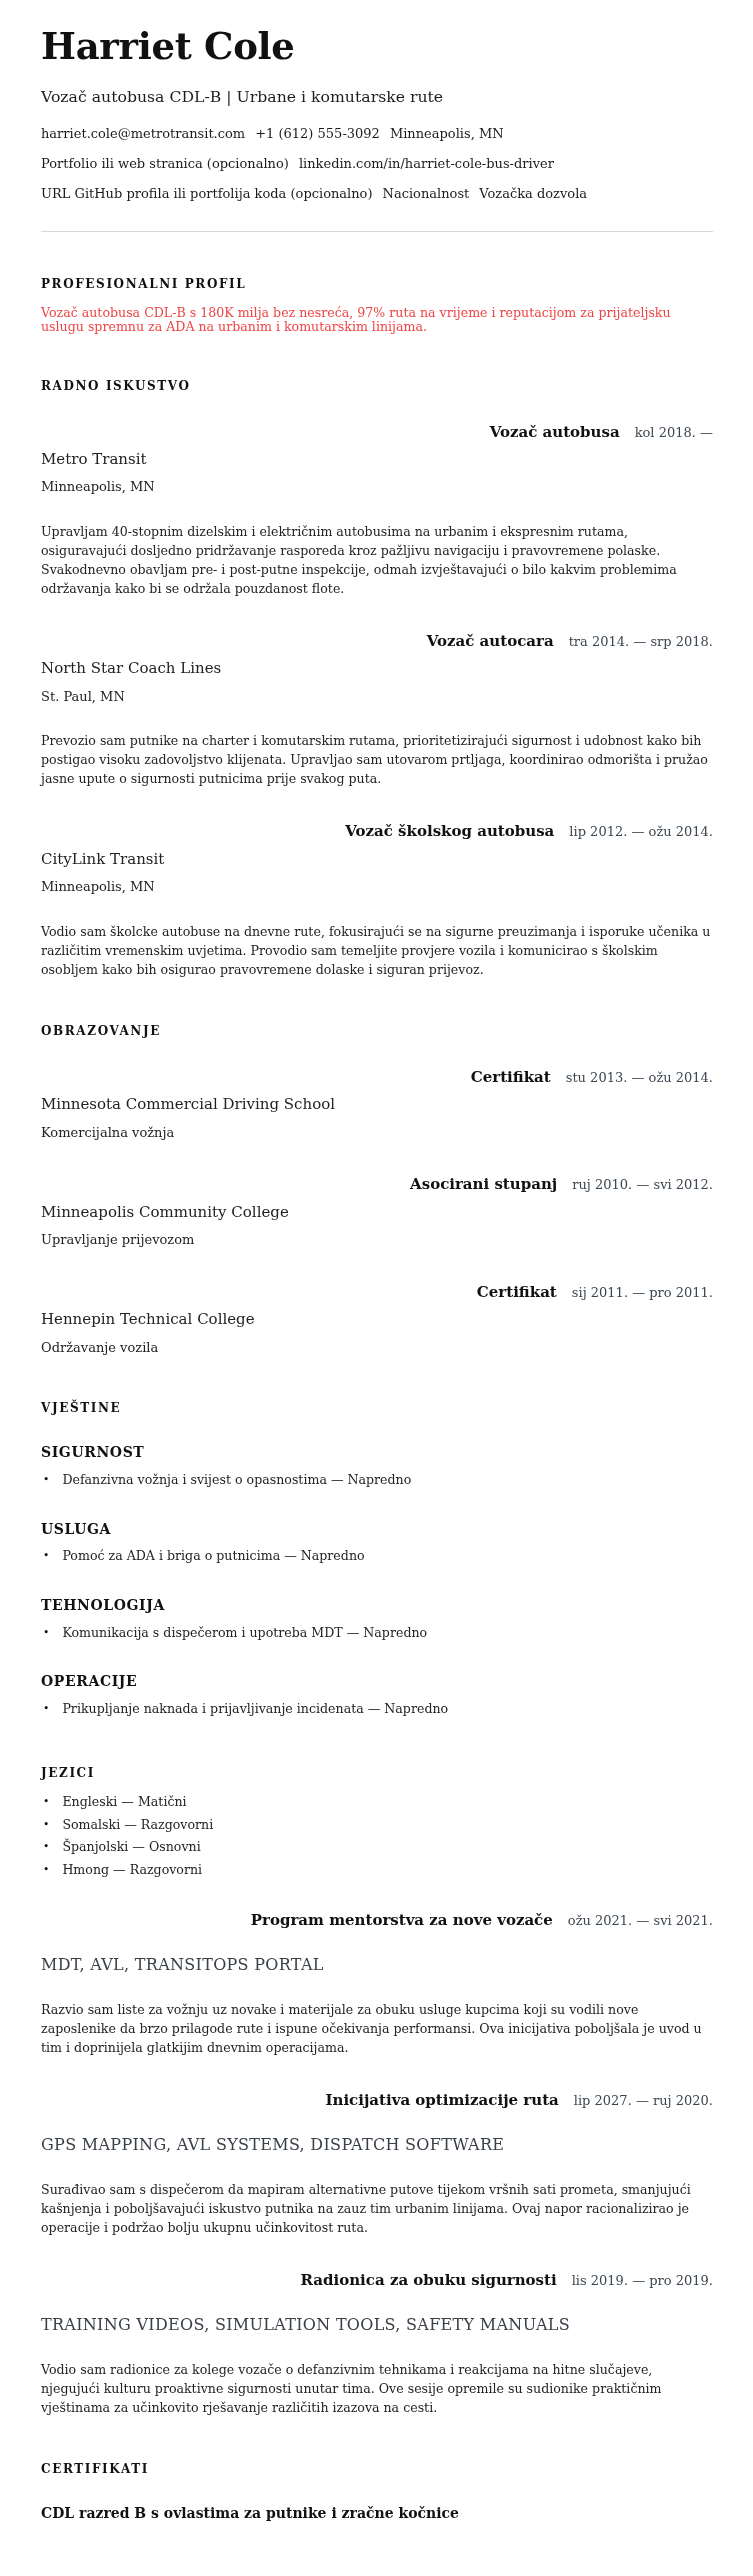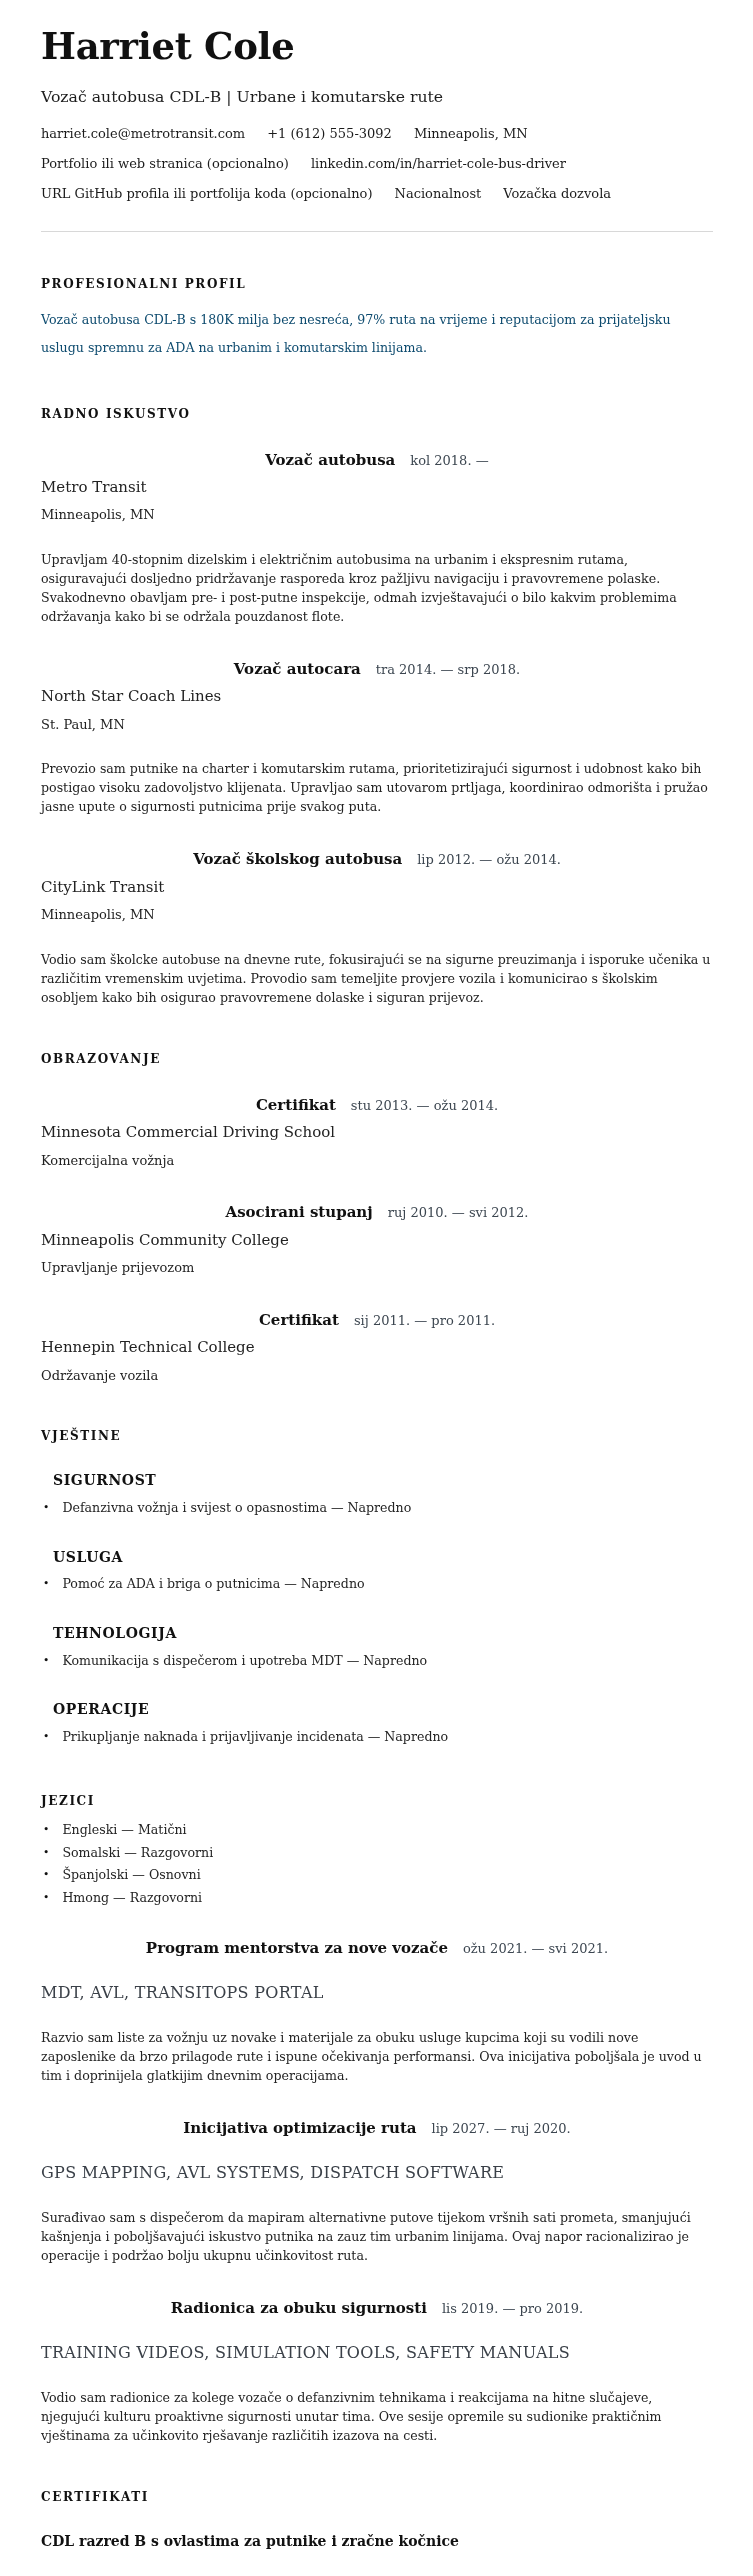--- a/index.html
+++ b/index.html
@@ -28,21 +28,21 @@
   }
   .subtitle {
     margin:20px 0 0 0;
     font-size:15.7px;
     line-height:1.3;
     color:#1d1d1d;
   }
   .contact-block { margin-top:11.3px; }
   .contact-row {
     display:flex;
-    gap:22px;
+    gap:10px;
     font-size:13px;
     line-height:30px;
     color:#1b1b1b;
     white-space:nowrap;
   }
   .rule {
     border:none;
     border-top:1.3px solid #d8d8d8;
     margin:21.4px 0 0 0;
   }
@@ -50,29 +50,29 @@
   .section-heading {
     margin:45px 0 0 0;
     font-size:12px;
     font-weight:700;
     letter-spacing:1.6px;
     color:#111111;
   }
   .profile-text {
     margin:15px 0 0 0;
     font-size:12.6px;
-    line-height:28px;
-    color:#0c4a6e;
+    line-height:14px;
+    color:#ef4444;
   }
   
   .entry { margin-top:30px; }
   .entry + .entry { margin-top:34px; }
   .entry-head {
     display:flex;
-    justify-content:center;
+    justify-content:flex-end;
     align-items:baseline;
   }
   .entry-title {
     margin:0;
     font-size:15px;
     font-weight:700;
     color:#111111;
     line-height:1.25;
   }
   .entry-date {
@@ -101,21 +101,21 @@
     max-width:671px;
   }
   .caps-meta {
     margin:25px 0 0 0;
     font-size:16px;
     letter-spacing:0.3px;
     color:#3a4048;
   }
   
   .skill-cat {
-    margin:29px 0 0 12px;
+    margin:29px 0 0 0;
     font-size:14px;
     font-weight:700;
     letter-spacing:0.6px;
     color:#111111;
   }
   ul.blist {
     list-style:none;
     margin:8.8px 0 0 0;
     padding:0;
   }

